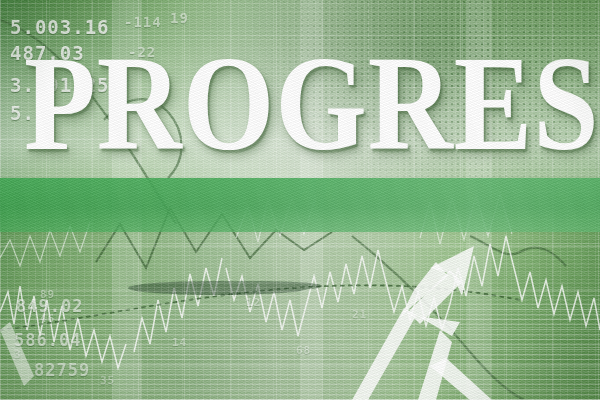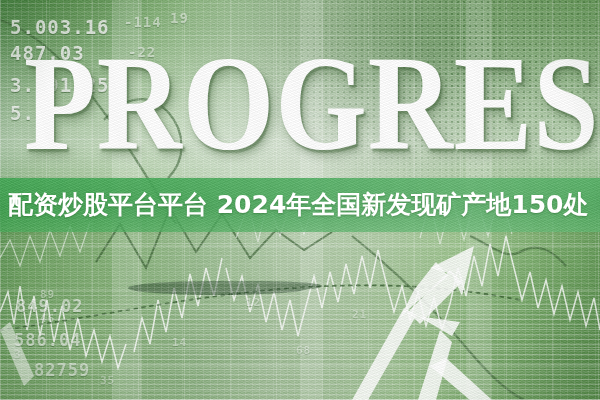--- a/index.html
+++ b/index.html
@@ -303,17 +303,16 @@
   <div class="ticker t-xs" style="left:172px;top:336px;">14</div>
   <div class="ticker t-xs" style="left:100px;top:374px;">35</div>
   <div class="ticker t-xs" style="left:246px;top:296px;">12</div>
   <div class="ticker t-xs" style="left:296px;top:344px;">68</div>
   <div class="ticker t-xs" style="left:352px;top:308px;">21</div>
   <div class="ticker t-xs" style="left:14px;top:348px;">3</div>
 
   <div id="wordmark">PROGRESS</div>
 
   <div id="headline-band"></div>
-  <div id="headline">配资炒股平台平台 2024年全国新发现矿产地150处</div>
 
   <div class="layer" id="grain"></div>
   <div class="layer" id="vignette"></div>
 </div>
 
 </body></html>

